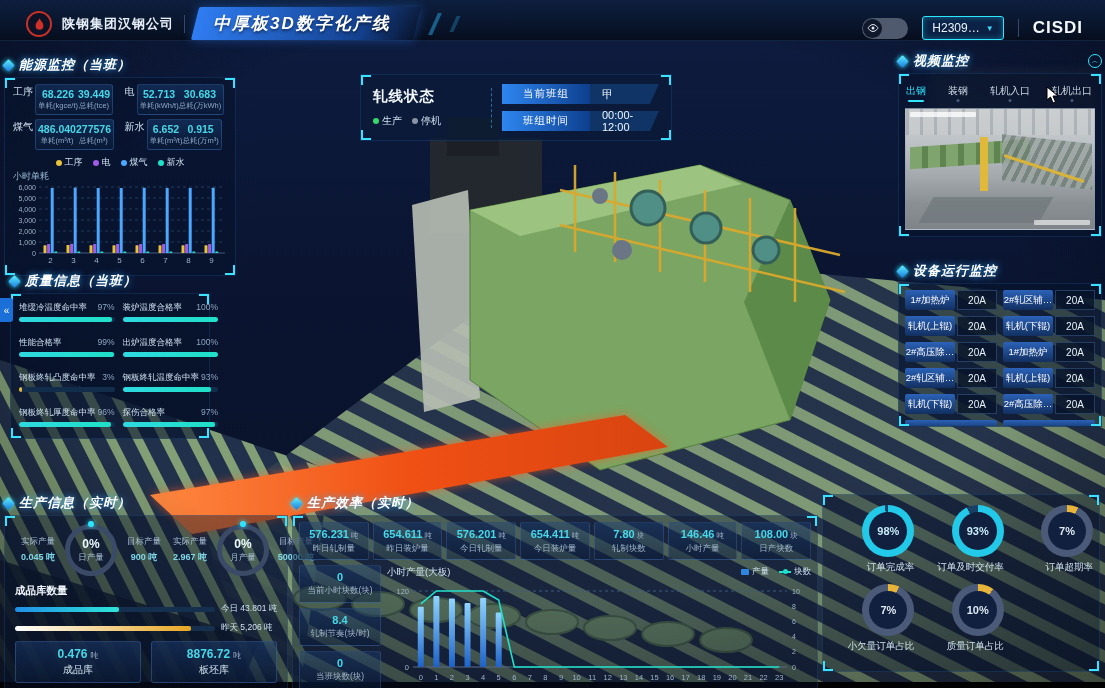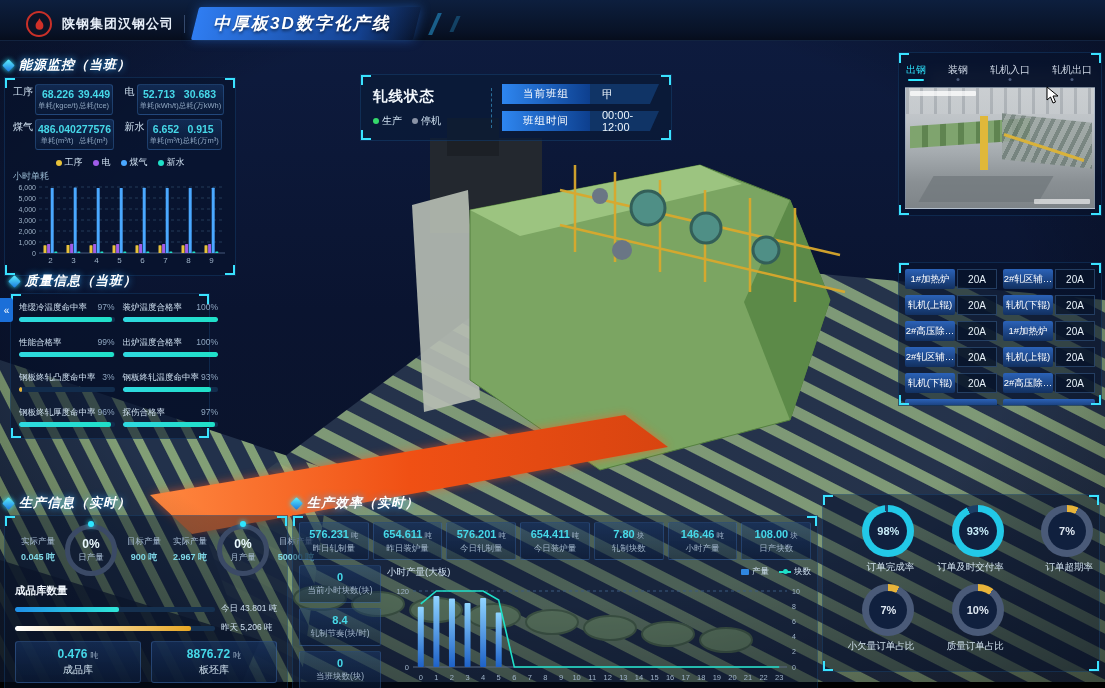--- a/index.html
+++ b/index.html
@@ -272,20 +272,36 @@
         </svg>
     </span>
     <span class="company">陕钢集团汉钢公司</span>
     <span class="tb-sep"></span>
     <div class="title-plate">
       <span>中厚板3D数字化产线</span>
     </div>
     <span class="slash"></span>
     <span class="slash" style="height:16px;opacity:.3"></span>
   </div>
+  <div class="tb-right">
+    <div class="eye-toggle">
+      <span class="eye-knob">
+        <svg width="12" height="12" viewBox="0 0 24 24">
+            <path d="M12,5 C6,5 2,12 2,12 C2,12 6,19 12,19 C18,19 22,12 22,12 C22,12 18,5 12,5 Z" fill="none" stroke="#dfe8f2" stroke-width="2"></path>
+            <circle cx="12" cy="12" r="3" fill="#dfe8f2"></circle>
+          </svg>
+      </span>
+    </div>
+    <div class="line-select">
+      <span>H2309…</span>
+      <span class="caret">▼</span>
+    </div>
+    <span class="tb-sep"></span>
+    <span class="brand">CISDI</span>
+  </div>
 </header>
 
 <section class="panel" id="p-energy">
   <div class="ptitle">
     <i class="diamond"></i>
     <span class="tx">能源监控（当班）</span>
   </div>
   <div class="frame">
     <div class="egrid">
         <div class="ecell">
@@ -526,20 +542,25 @@
         </div>
         <div class="mrow">
           <div class="mchip">班组时间</div>
           <div class="mval">00:00-12:00</div>
         </div>
       </div>
   </div>
 </section>
 
 <section class="panel" id="p-video">
+  <div class="ptitle">
+    <i class="diamond"></i>
+    <span class="tx">视频监控</span>
+    <span class="collapse-btn">︿</span>
+  </div>
   <div class="frame">
     <div class="vtabs">
         <span class="vtab active">出钢<i class="u"></i></span>
         <span class="vtab">装钢<i class="dot"></i></span>
         <span class="vtab">轧机入口<i class="dot"></i></span>
         <span class="vtab">轧机出口<i class="dot"></i></span>
         <span class="vtab">中间冷<i class="dot"></i></span>
         <span class="vtab">电动辊</span>
       </div>
     <div class="cam">
@@ -549,20 +570,24 @@
       <div class="yline"></div>
       <div class="crane"></div>
       <div class="floor"></div>
       <div class="osd1"></div>
       <div class="osd2"></div>
     </div>
   </div>
 </section>
 
 <section class="panel" id="p-equip">
+  <div class="ptitle">
+    <i class="diamond"></i>
+    <span class="tx">设备运行监控</span>
+  </div>
   <div class="frame">
     <div>
         <div class="erow">
           <div class="ecell2 ecell" style="display: flex;">
             <div class="echip">1#加热炉</div>
             <div class="eamp">20A</div>
           </div>
           <div class="ecell2 ecell" style="display: flex;">
             <div class="echip">2#轧区辅…</div>
             <div class="eamp">20A</div>

